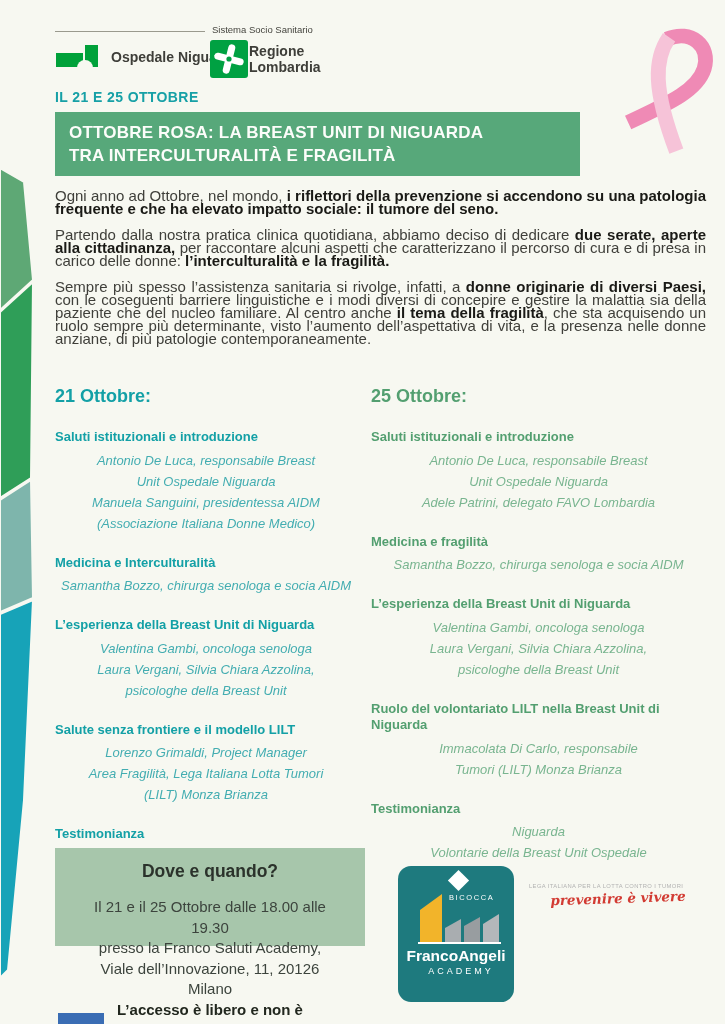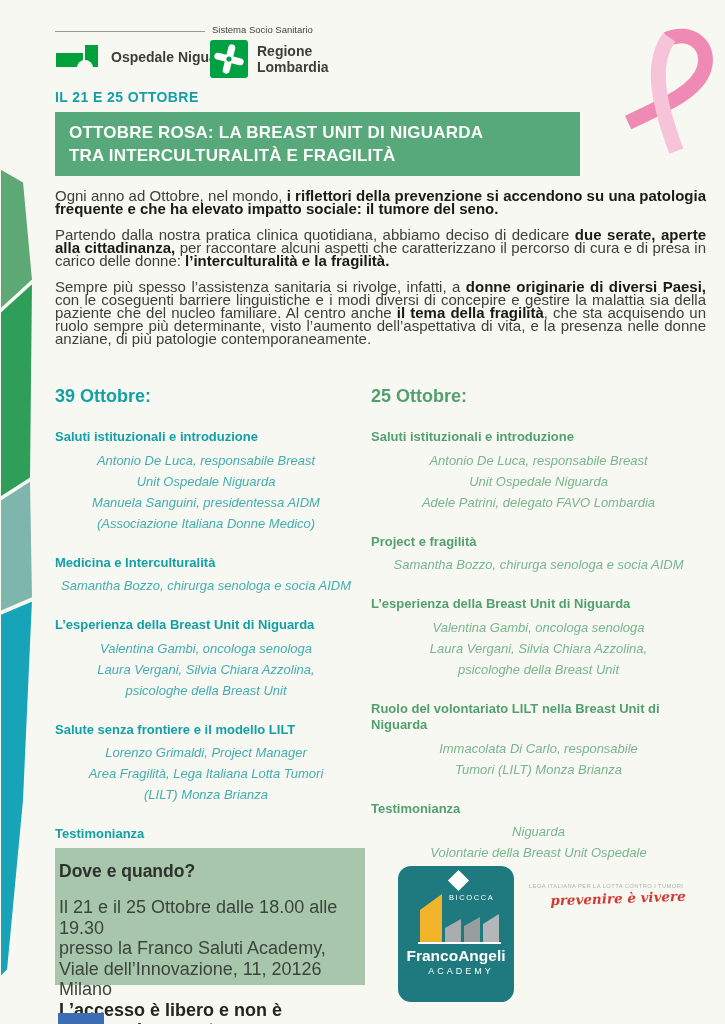--- a/index.html
+++ b/index.html
@@ -10,21 +10,21 @@
     -webkit-font-smoothing:antialiased;
   }
   .abs{position:absolute;}
 
   
   .topline{left:55px;top:31px;width:150px;height:1px;background:#9a9a8e;}
   .sss-label{left:212px;top:24px;font-size:9.5px;color:#45453f;}
   .logo-osp{left:55px;top:40px;display:flex;align-items:center;}
   .logo-osp .lbl{margin-left:10px;font-size:14px;font-weight:bold;color:#3e3e39;}
   .logo-reg{left:210px;top:40px;display:flex;}
-  .logo-reg .lbl{margin-left:9px;font-size:14px;font-weight:bold;color:#3e3e39;line-height:16px;padding-top:3px;}
+  .logo-reg .lbl{margin-left:1px;font-size:14px;font-weight:bold;color:#3e3e39;line-height:16px;padding-top:3px;}
 
   .ribbon-wrap{left:606px;top:24px;width:110px;height:140px;}
 
   .kicker{left:55px;top:89px;font-size:14px;font-weight:bold;color:#16a0a6;letter-spacing:.4px;}
 
   .banner{
     left:55px;top:112px;width:497px;padding:9px 14px;
     background:#57a87a;color:#fcfdfa;
     font-size:17px;font-weight:bold;line-height:23px;letter-spacing:.2px;
   }
@@ -42,23 +42,23 @@
   .col-title{font-size:18px;font-weight:bold;margin:0 0 22px;}
   .section{margin-bottom:21px;}
   .sec-h{font-size:13px;font-weight:bold;line-height:16.5px;margin-bottom:4px;}
   .sec-line{font-size:13px;font-style:italic;line-height:21px;text-align:center;padding:0 4px;}
   .teal .col-title,.teal .sec-h{color:#13a0a6;}
   .teal .sec-line{color:#43adb1;}
   .green .col-title,.green .sec-h{color:#539f70;}
   .green .sec-line{color:#79b590;}
 
   
-  .where{left:55px;top:848px;width:310px;height:137px;background:#a7c6ab;box-sizing:border-box;padding:13px 4px;}
+  .where{left:55px;top:848px;width:310px;height:98px;background:#a7c6ab;box-sizing:border-box;padding:13px 24px;text-align:center;}
   .where-title{font-size:17.5px;font-weight:bold;color:#2b322b;margin-bottom:15px;}
-  .where-line{font-size:18px;color:#3c443d;line-height:20.5px;}
+  .where-line{font-size:15px;color:#3c443d;line-height:20.5px;}
   .where-line.bold{font-weight:bold;color:#21271e;}
 
   
   .fa{left:398px;top:866px;width:116px;height:136px;background:#1e7a7e;border-radius:13px;}
   .fa svg{position:absolute;left:0;top:0;}
   .fa-bicocca{position:absolute;left:51px;top:27px;font-size:7.5px;letter-spacing:1.6px;color:#fff;}
   .fa-name{position:absolute;left:0;right:0;top:81px;text-align:center;color:#fff;font-size:15.5px;font-weight:bold;}
   .fa-sub{position:absolute;left:0;right:0;top:100px;text-align:center;color:#fff;font-size:9px;letter-spacing:3px;padding-left:10px;}
 
   
@@ -123,21 +123,21 @@
 </div>
 
 <div class="abs intro">
   <p><span>Ogni anno ad Ottobre, nel mondo, </span><span class="b">i riflettori della prevenzione si accendono su una patologia frequente e che ha elevato impatto sociale: il tumore del seno.</span></p>
   <p><span>Partendo dalla nostra pratica clinica quotidiana, abbiamo deciso di dedicare </span><span class="b">due serate, aperte alla cittadinanza,</span><span> per raccontare alcuni aspetti che caratterizzano il percorso di cura e di presa in carico delle donne: </span><span class="b">l’interculturalità e la fragilità.</span></p>
   <p><span>Sempre più spesso l’assistenza sanitaria si rivolge, infatti, a </span><span class="b">donne originarie di diversi Paesi,</span><span> con le coseguenti barriere linguistiche e i modi diversi di concepire e gestire la malattia sia della paziente che del nucleo familiare. Al centro anche </span><span class="b">il tema della fragilità</span><span>, che sta acquisendo un ruolo sempre più determinante, visto l’aumento dell’aspettativa di vita, e la presenza nelle donne anziane, di più patologie contemporaneamente.</span></p>
 </div>
 
 <div class="abs columns">
   <div class="col left teal" id="col-0">
-      <div class="col-title">39 Ottobre:</div>
+      <div class="col-title">21 Ottobre:</div>
       <div class="section">
         <div class="sec-h">Saluti istituzionali e introduzione</div>
         <div class="sec-line">Antonio De Luca, responsabile Breast</div>
         <div class="sec-line">Unit Ospedale Niguarda</div>
         <div class="sec-line">Manuela Sanguini, presidentessa AIDM</div>
         <div class="sec-line">(Associazione Italiana Donne Medico)</div>
       </div>
       <div class="section">
         <div class="sec-h">Medicina e Interculturalità</div>
         <div class="sec-line">Samantha Bozzo, chirurga senologa e socia AIDM</div>
@@ -161,21 +161,21 @@
     </div>
   <div class="col right green" id="col-1">
       <div class="col-title">25 Ottobre:</div>
       <div class="section">
         <div class="sec-h">Saluti istituzionali e introduzione</div>
         <div class="sec-line">Antonio De Luca, responsabile Breast</div>
         <div class="sec-line">Unit Ospedale Niguarda</div>
         <div class="sec-line">Adele Patrini, delegato FAVO Lombardia</div>
       </div>
       <div class="section">
-        <div class="sec-h">Project e fragilità</div>
+        <div class="sec-h">Medicina e fragilità</div>
         <div class="sec-line">Samantha Bozzo, chirurga senologa e socia AIDM</div>
       </div>
       <div class="section">
         <div class="sec-h">L’esperienza della Breast Unit di Niguarda</div>
         <div class="sec-line">Valentina Gambi, oncologa senologa</div>
         <div class="sec-line">Laura Vergani, Silvia Chiara Azzolina,</div>
         <div class="sec-line">psicologhe della Breast Unit</div>
       </div>
       <div class="section">
         <div class="sec-h">Ruolo del volontariato LILT nella Breast Unit di Niguarda</div>

